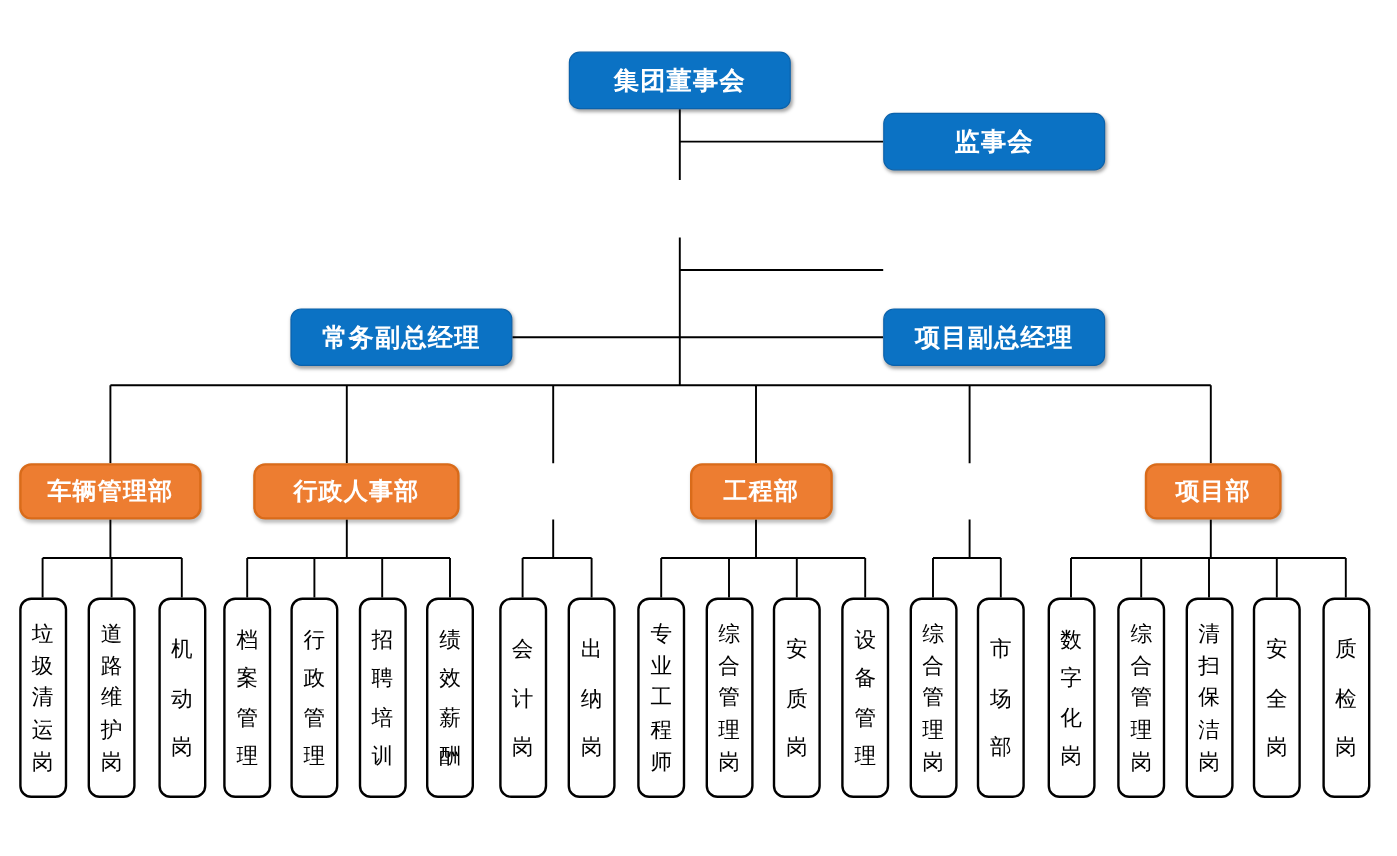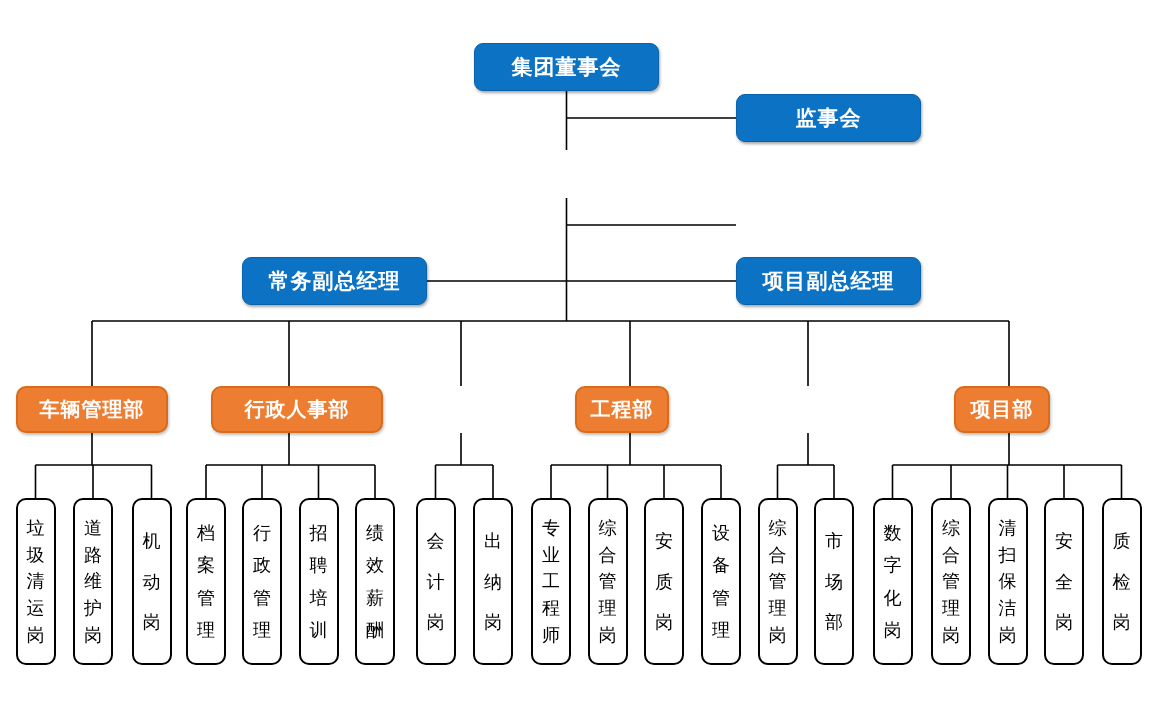--- a/index.html
+++ b/index.html
@@ -100,22 +100,22 @@
       M1009 433 V465 M892.5 465 H1121.5 M892.5 465 V498 M951 465 V498 M1007.5 465 V498 M1064 465 V498 M1121.5 465 V498"></path>
   </svg>
 
   <div class="node exec-box" style="left:474px; top:43px">集团董事会</div>
   <div class="node exec-box" style="left:736px; top:94px">监事会</div>
   <div class="node exec-box" style="left:736px; top:257px">项目副总经理</div>
   <div class="node exec-box" style="left:242px; top:257px">常务副总经理</div>
 
   <div class="node dept-box" style="left:16px;  width:152px">车辆管理部</div>
   <div class="node dept-box" style="left:211px; width:172px">行政人事部</div>
-  <div class="node dept-box" style="left:575px; width:94px">工程部</div>
-  <div class="node dept-box" style="left:954px; width:96px">项目部</div>
+  <div class="node dept-box" style="left:575px; width:119px">工程部</div>
+  <div class="node dept-box" style="left:954px; width:114px">项目部</div>
 
   <div class="node pos-box" style="left:15.5px">
       <span class="vchar">垃</span>
       <span class="vchar">圾</span>
       <span class="vchar">清</span>
       <span class="vchar">运</span>
       <span class="vchar">岗</span>
     </div>
   <div class="node pos-box" style="left:73px">
       <span class="vchar">道</span>

